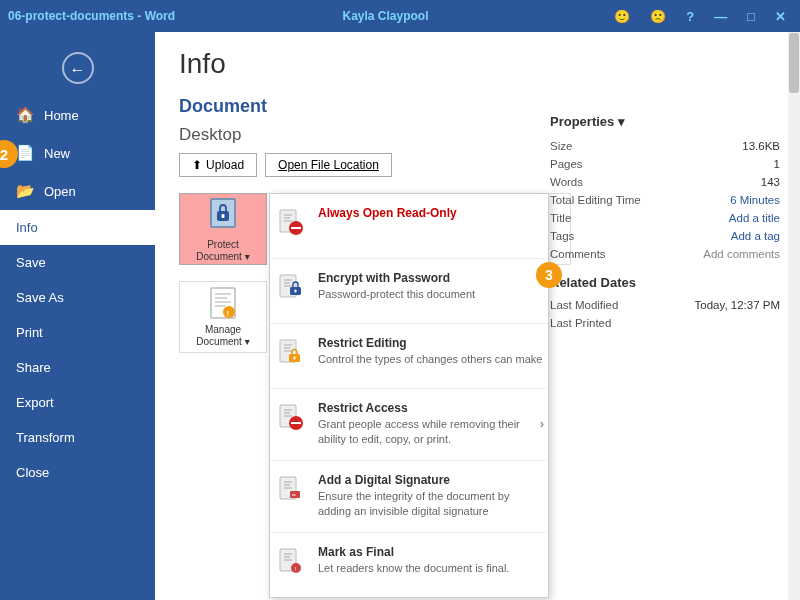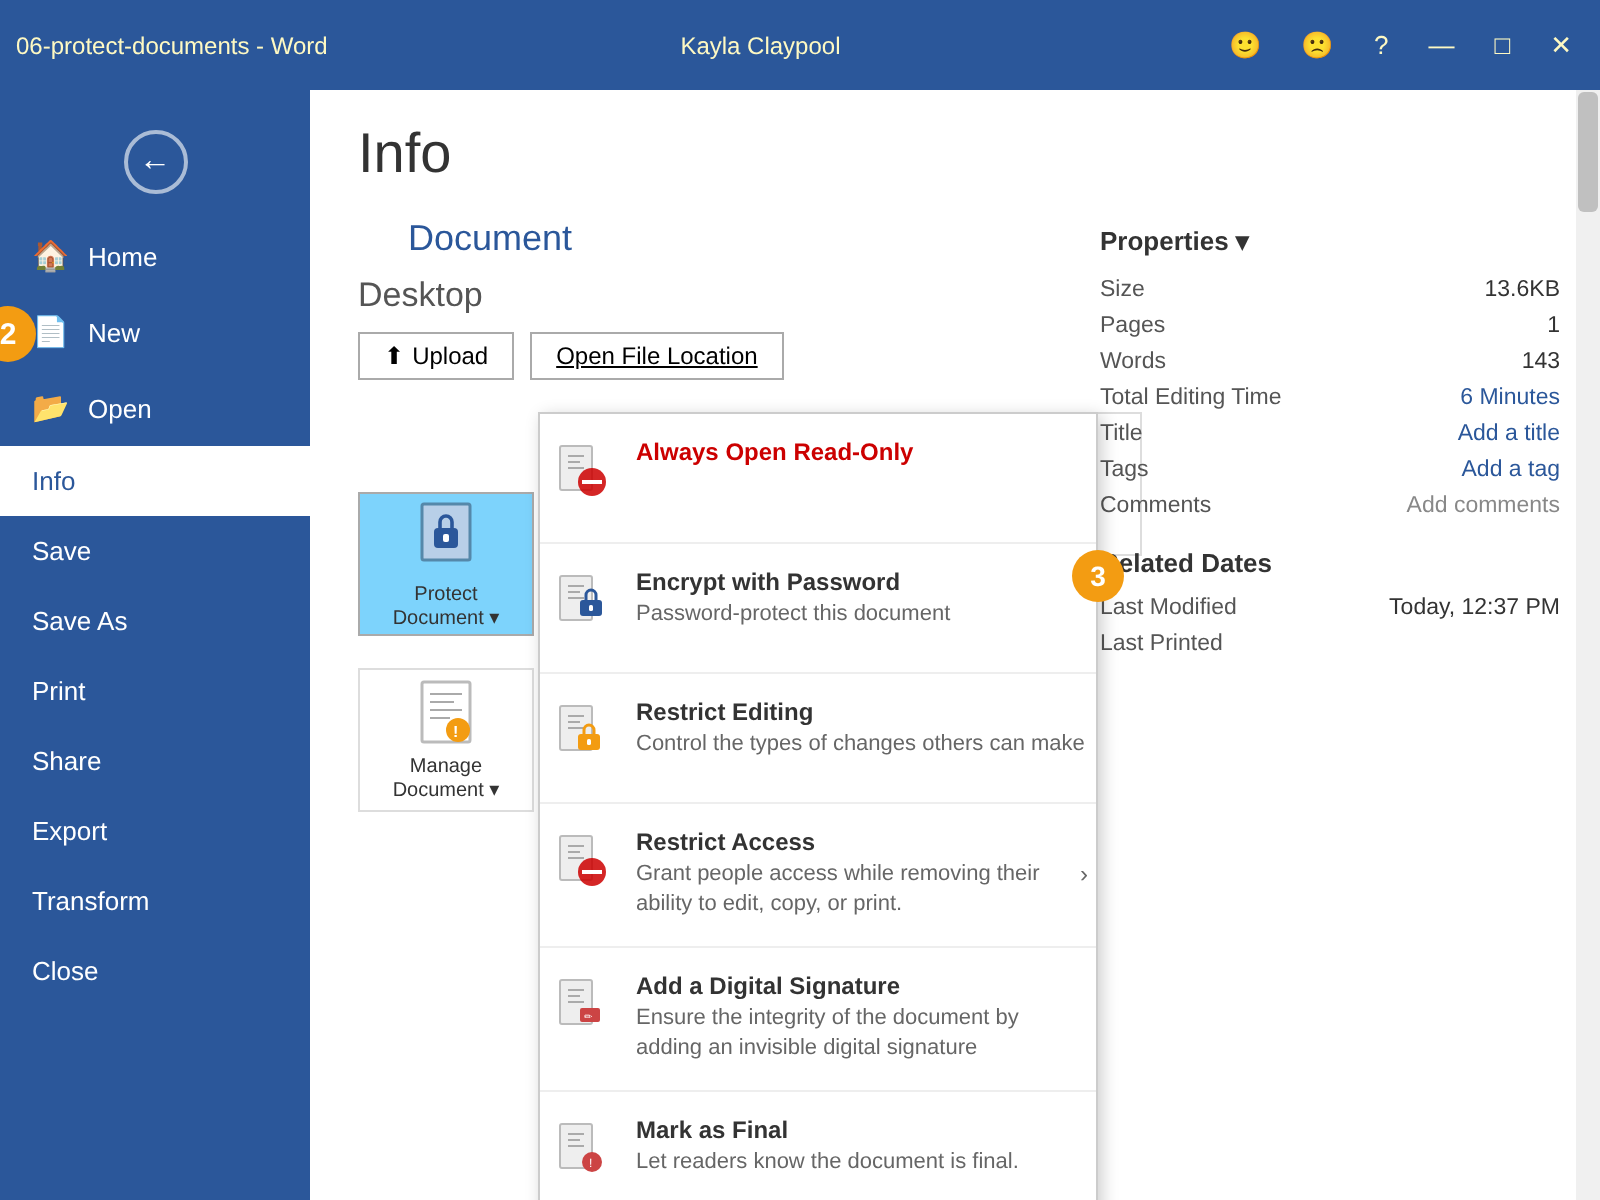--- a/index.html
+++ b/index.html
@@ -1,27 +1,28 @@
 <!DOCTYPE html>
 <html><head>
   <meta charset="utf-8">
   <style>
     * { margin: 0; padding: 0; box-sizing: border-box; }
     body { width: 800px; height: 600px; font-family: 'Segoe UI', Arial, sans-serif; overflow: hidden; background: #fff; }
 
     
     .titlebar {
-      height: 45px;
+      height: 32px;
       background: #2b579a;
       display: flex;
       align-items: center;
       justify-content: space-between;
       padding: 0 8px;
-      color: #fef9c3;
+      color: #7dd3fc;
       font-size: 12px;
+      font-weight: bold;
     }
     .titlebar-user { margin-right: 12px; }
     .titlebar-icons { display: flex; gap: 8px; align-items: center; }
     .titlebar-icons span { cursor: pointer; padding: 2px 6px; font-size: 13px; }
 
     
     .app-body { display: flex; height: 568px; }
 
     
     .sidebar {
@@ -102,21 +103,21 @@
       height: 60px;
       background: #c0c0c0;
       margin: 1px;
       border-radius: 3px;
     }
 
     .content-inner { padding: 16px 24px; padding-right: 24px; }
 
     .page-title { font-size: 28px; font-weight: 300; color: #333; margin-bottom: 16px; }
 
-    .section-title { font-size: 18px; color: #2b579a; margin-bottom: 8px; font-weight: 400; margin-left: 25px; }
+    .section-title { font-size: 18px; color: #2b579a; margin-bottom: 8px; font-weight: 700; }
 
     .location-row { font-size: 17px; color: #555; margin-bottom: 8px; }
 
     .button-row { display: flex; gap: 8px; margin-bottom: 16px; }
     .btn-upload {
       border: 1px solid #aaa;
       background: #fff;
       padding: 4px 12px;
       font-size: 12px;
       cursor: pointer;
@@ -149,21 +150,21 @@
       width: 88px;
       height: 72px;
       border: 1px solid #ddd;
       cursor: pointer;
       font-size: 11px;
       text-align: center;
       color: #333;
       background: #fff;
       position: relative;
     }
-    .action-btn.active { background: #7dd3fc; border-color: #aaa; margin-top: 40px; }
+    .action-btn.active { background: #fca5a5; border-color: #aaa; }
 
     
     .dropdown-menu {
       position: absolute;
       left: 90px;
       top: 0;
       width: 280px;
       background: #fff;
       border: 1px solid #ccc;
       box-shadow: 2px 2px 8px rgba(0,0,0,0.2);
@@ -199,21 +200,21 @@
       display: flex;
       align-items: center;
       justify-content: center;
       z-index: 200;
     }
 
     
     .properties-panel {
       position: absolute;
       right: 20px;
-      top: 68px;
+      top: 82px;
       width: 230px;
     }
     .prop-header {
       font-size: 13px;
       font-weight: 600;
       color: #333;
       margin-bottom: 8px;
       display: flex;
       align-items: center;
       gap: 4px;

